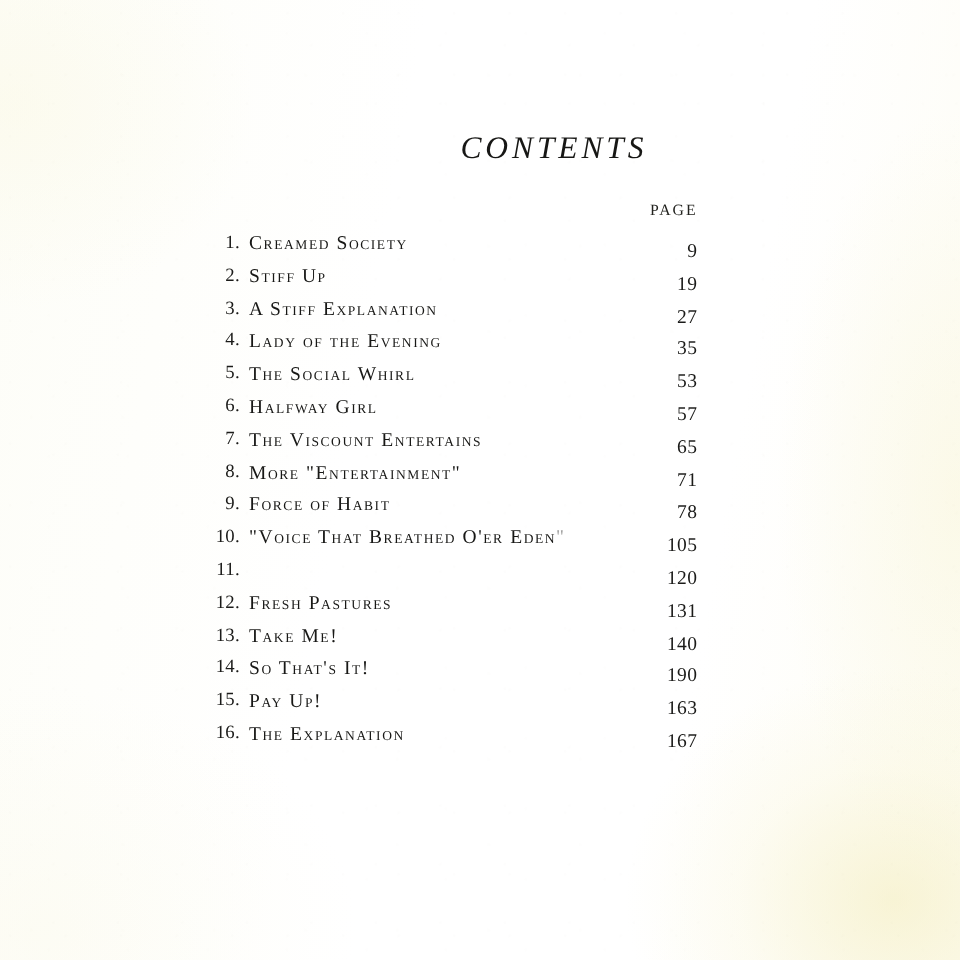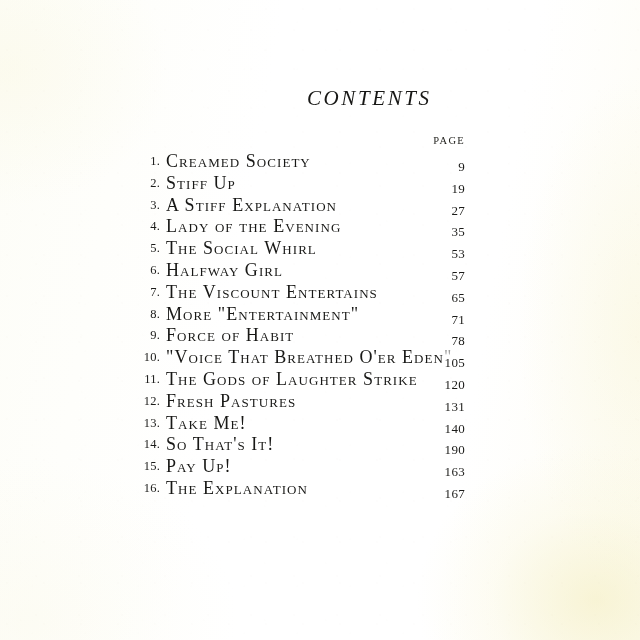--- a/index.html
+++ b/index.html
@@ -84,21 +84,21 @@
     left: 118px;
     width: 42px;
     text-align: right;
     font-size: 12.5px;
     letter-spacing: 0.2px;
     color: #1b1b19;
   }
   .entry-title {
     position: absolute;
     left: 166px;
-    font-size: 18px;
+    font-size: 13px;
     font-variant: small-caps;
     letter-spacing: 1.05px;
     white-space: nowrap;
     color: #181816;
     text-align: center;
   }
   .entry-page {
     position: absolute;
     left: 400px;
     width: 65px;
@@ -169,21 +169,20 @@
         <span class="entry-title">Force of Habit</span>
         <span class="entry-page">78</span>
       </div>
       <div class="toc-row">
         <span class="entry-num">10.</span>
         <span class="entry-title">"Voice That Breathed O'er Eden<span class="faint">"</span></span>
         <span class="entry-page">105</span>
       </div>
       <div class="toc-row">
         <span class="entry-num">11.</span>
-        <span class="entry-title">The Gods of Laughter Strike</span>
         <span class="entry-page">120</span>
       </div>
       <div class="toc-row">
         <span class="entry-num">12.</span>
         <span class="entry-title">Fresh Pastures</span>
         <span class="entry-page">131</span>
       </div>
       <div class="toc-row">
         <span class="entry-num">13.</span>
         <span class="entry-title">Take Me!</span>

